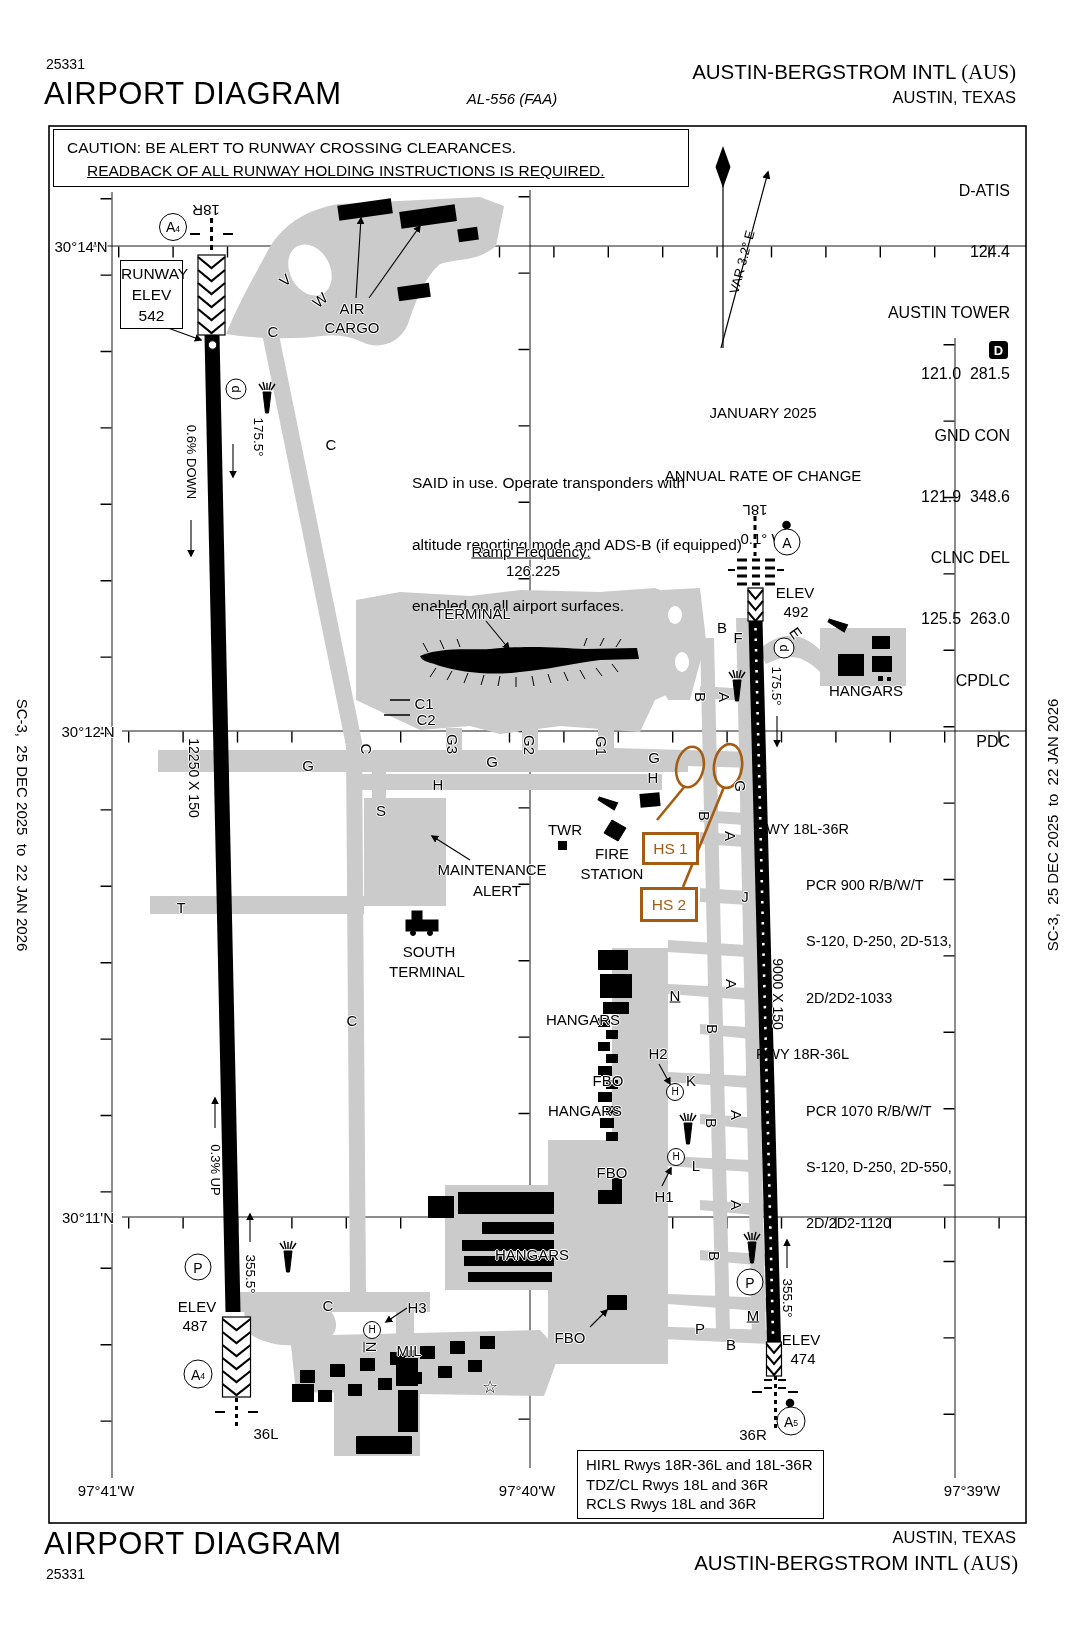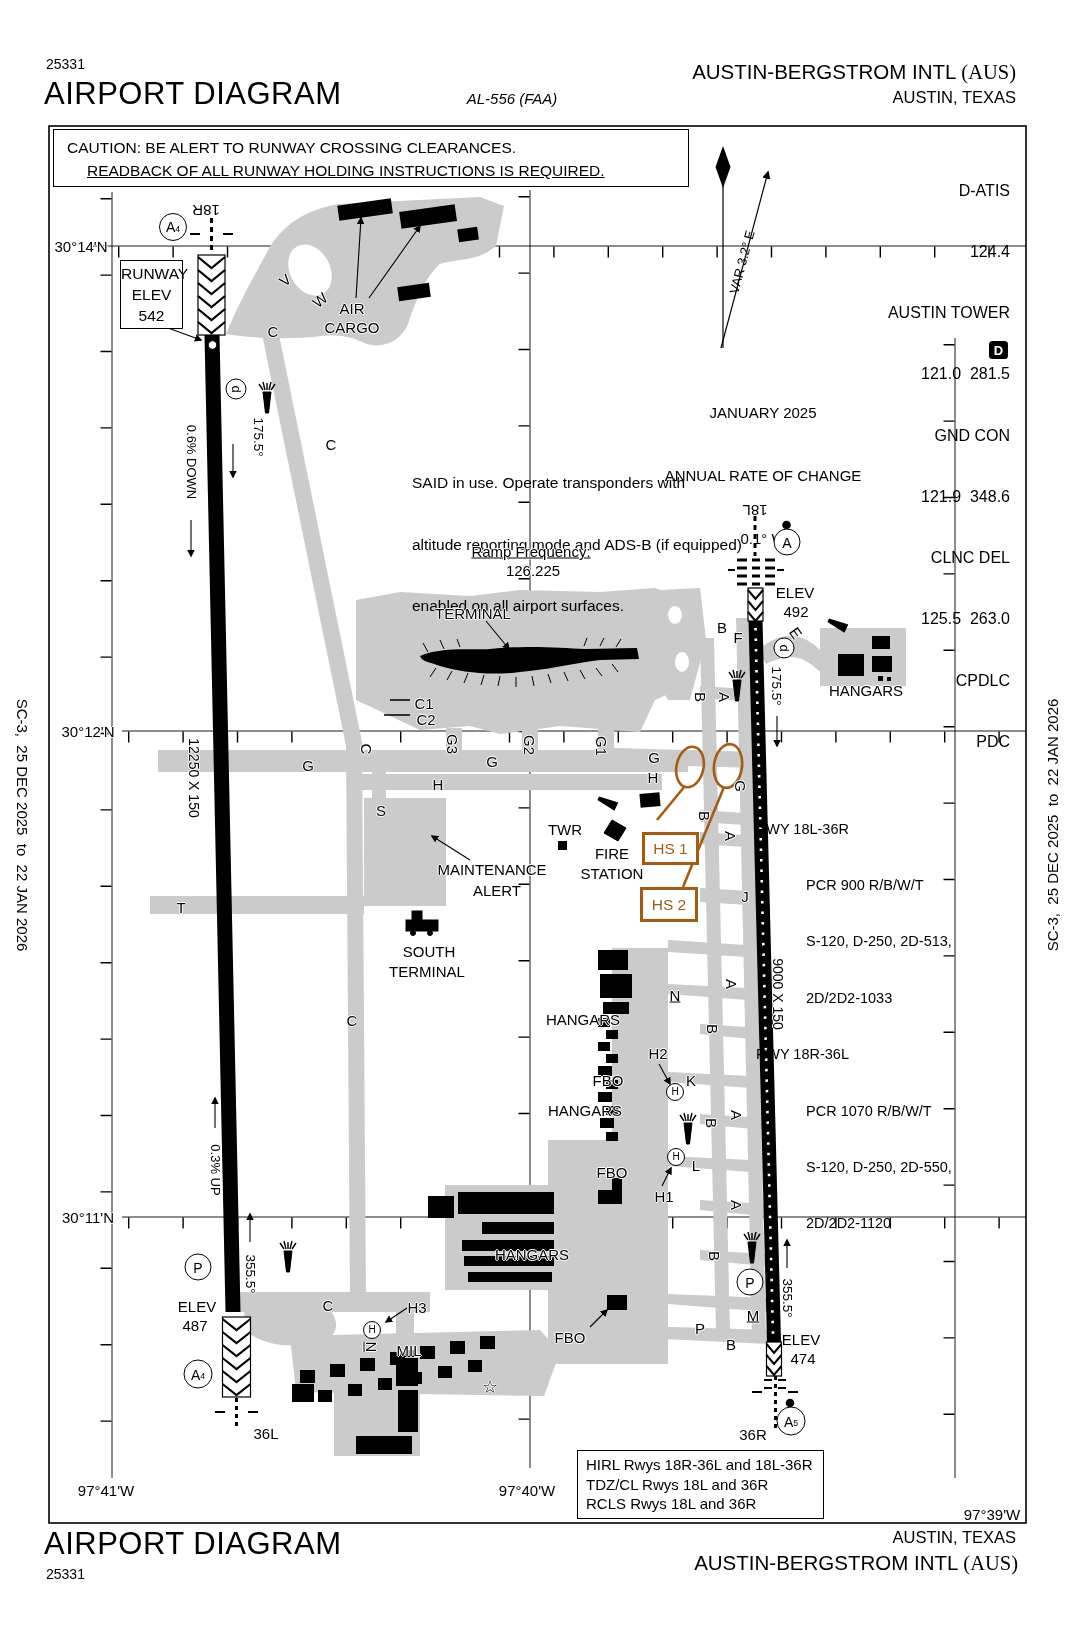--- a/index.html
+++ b/index.html
@@ -369,21 +369,21 @@
   <div class="abs ftr-code">25331</div>
   <div class="abs ftr-city">AUSTIN, TEXAS</div>
   <div class="abs ftr-airport"><span>AUSTIN-BERGSTROM INTL</span> <span class="serif">(AUS)</span></div>
 
   <div id="labels" class="abs" style="left:0;top:0;width:100%;height:100%;">
       <span class="lbl" style="left: 81px; top: 246px; transform: translate(-50%, -50%) rotate(0deg); font-size: 15px;">30°14'N</span>
       <span class="lbl" style="left: 88px; top: 731px; transform: translate(-50%, -50%) rotate(0deg); font-size: 15px;">30°12'N</span>
       <span class="lbl" style="left: 88px; top: 1217px; transform: translate(-50%, -50%) rotate(0deg); font-size: 15px;">30°11'N</span>
       <span class="lbl" style="left: 106px; top: 1490px; transform: translate(-50%, -50%) rotate(0deg); font-size: 15px;">97°41'W</span>
       <span class="lbl" style="left: 527px; top: 1490px; transform: translate(-50%, -50%) rotate(0deg); font-size: 15px;">97°40'W</span>
-      <span class="lbl" style="left: 992px; top: 1490px; transform: translate(-50%, -50%) rotate(0deg); font-size: 15px; margin-top: 24px;">97°39'W</span>
+      <span class="lbl" style="left: 972px; top: 1490px; transform: translate(-50%, -50%) rotate(0deg); font-size: 15px;">97°39'W</span>
       <span class="lbl" style="left: 206px; top: 210px; transform: translate(-50%, -50%) rotate(180deg); font-size: 15px;">18R</span>
       <span class="lbl" style="left: 241px; top: 1433px; transform: translate(-50%, -50%) rotate(0deg); font-size: 15px; margin-left: 25px;">36L</span>
       <span class="lbl" style="left: 755px; top: 510px; transform: translate(-50%, -50%) rotate(180deg); font-size: 15px;">18L</span>
       <span class="lbl" style="left: 753px; top: 1434px; transform: translate(-50%, -50%) rotate(0deg); font-size: 15px;">36R</span>
       <span class="lbl" style="left: 191px; top: 462px; transform: translate(-50%, -50%) rotate(90deg); font-size: 13px;">0.6% DOWN</span>
       <span class="lbl" style="left: 258px; top: 437px; transform: translate(-50%, -50%) rotate(90deg); font-size: 13.5px;">175.5°</span>
       <span class="lbl" style="left: 194px; top: 778px; transform: translate(-50%, -50%) rotate(90deg); font-size: 14px;">12250 X 150</span>
       <span class="lbl" style="left: 215px; top: 1170px; transform: translate(-50%, -50%) rotate(90deg); font-size: 13px;">0.3% UP</span>
       <span class="lbl" style="left: 250px; top: 1274px; transform: translate(-50%, -50%) rotate(90deg); font-size: 13.5px;">355.5°</span>
       <span class="lbl" style="left: 776px; top: 686px; transform: translate(-50%, -50%) rotate(90deg); font-size: 13.5px;">175.5°</span>

